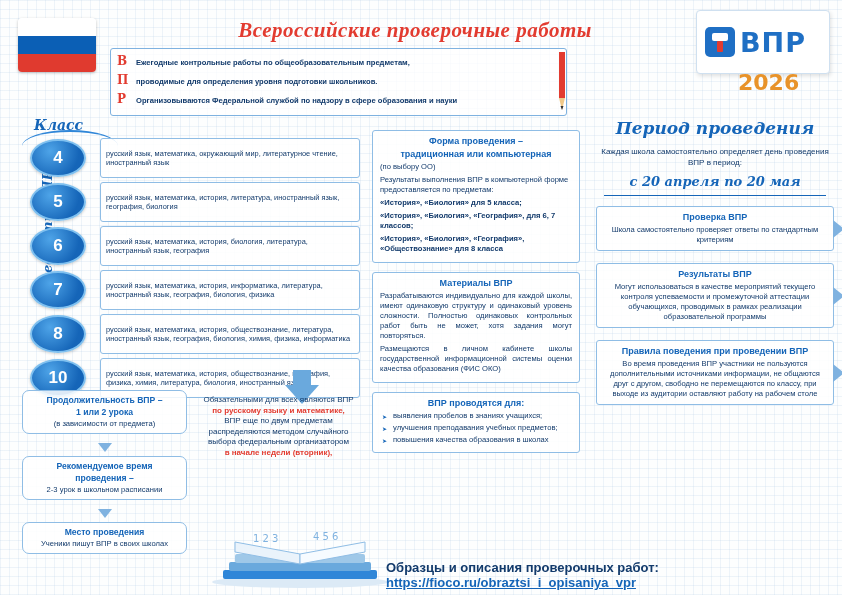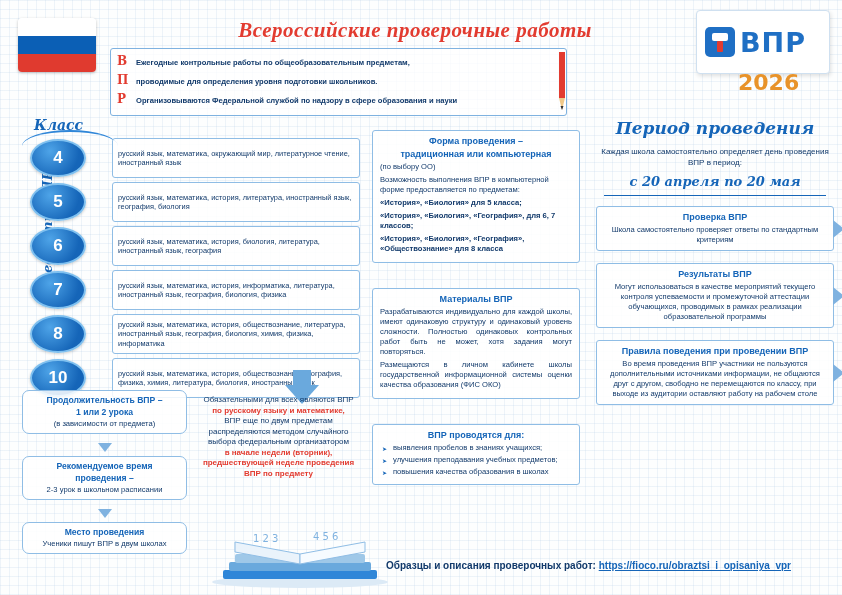--- a/index.html
+++ b/index.html
@@ -100,32 +100,32 @@
   .bubble{
     width:52px;height:34px;border-radius:50%;
     background:radial-gradient(circle at 35% 30%, #4ea4e8, #1565b8 70%);
     border:2px solid #7fc0ef;
     color:#fff;font-weight:bold;font-size:17px;
     display:flex;align-items:center;justify-content:center;
     box-shadow:0 1px 3px rgba(0,0,0,.2);
     flex:none;
   }
   .subj{
-    margin-left:26px;flex:1;min-height:30px;
+    margin-left:14px;flex:1;min-height:30px;
     border:1px solid #8fbde5;border-radius:3px;background:rgba(255,255,255,.85);
     font-size:7.4px;color:#123a6b;line-height:9.5px;padding:4px 5px;
     display:flex;align-items:center;
   }
   
   .mid{
     position:absolute;left:372px;top:130px;width:208px;
   }
   .box{
     border:1px solid #8fbde5;border-radius:3px;background:rgba(255,255,255,.85);
-    padding:5px 7px;margin-bottom:25px;
+    padding:5px 7px;margin-bottom:9px;
   }
   .box h4{
     margin:0 0 3px;font-size:9px;text-align:center;color:#1565b8;font-weight:bold;
   }
   .box p{margin:0 0 3px;font-size:7.6px;line-height:10px;color:#123a6b;}
   .box p.just{text-align:justify;}
   .red{color:#e23b30;font-weight:bold;}
   .blue-b{color:#1565b8;font-weight:bold;}
   .box ul{margin:2px 0 0;padding-left:13px;}
   .box li{font-size:7.6px;line-height:10px;text-align:left;color:#123a6b;margin-bottom:2px;list-style:none;position:relative;}
@@ -177,21 +177,21 @@
     content:"";position:absolute;left:0;top:15px;width:0;height:0;
     border-left:17px solid transparent;border-right:17px solid transparent;border-top:19px solid #6aa9dd;
   }
   .mandatory{
     position:absolute;left:196px;top:395px;width:165px;
     font-size:8px;line-height:10.5px;text-align:center;color:#123a6b;
   }
   
   .books{position:absolute;left:205px;top:520px;width:190px;height:68px;}
   .footer-note{
-    position:absolute;left:386px;top:560px;font-size:10px;font-weight:bold;color:#123a6b;
+    position:absolute;left:386px;top:560px;font-size:13px;font-weight:bold;color:#123a6b;
   }
   .footer-note a{color:#1565b8;text-decoration:underline;}
 </style>
 </head>
 <body>
 
 <div class="page">
 
   <div class="flag">
     <div class="w"></div>
@@ -255,21 +255,21 @@
       <div class="bubble">10</div>
       <div class="subj">русский язык, математика, история, обществознание, география, физика, химия, литература, биология, иностранный язык</div>
     </div>
   </div>
 
   <div class="mid">
     <div class="box">
       <h4>Форма проведения –</h4>
       <h4>традиционная или компьютерная</h4>
       <p>(по выбору ОО)</p>
-      <p>Возможность выполнения ВПР в компьютерной форме предоставляется по предметам:</p>
+      <p>Результаты выполнения ВПР в компьютерной форме предоставляется по предметам:</p>
       <p class="blue-b">«История», «Биология» для 5 класса;</p>
       <p class="blue-b">«История», «Биология», «География», для 6, 7 классов;</p>
       <p class="blue-b">«История», «Биология», «География», «Обществознание» для 8 класса</p>
     </div>
 
     <div class="box">
       <h4>Материалы ВПР</h4>
       <p class="just">Разрабатываются индивидуально для каждой школы, имеют одинаковую структуру и одинаковый уровень сложности. Полностью одинаковых контрольных работ быть не может, хотя задания могут повторяться.</p>
       <p class="just">Размещаются в личном кабинете школы государственной информационной системы оценки качества образования (ФИС ОКО)</p>
     </div>
@@ -317,31 +317,30 @@
     </div>
     <div class="down-arrow"></div>
     <div class="blbox">
       <h4>Рекомендуемое время</h4>
       <h4>проведения –</h4>
       <p>2-3 урок в школьном расписании</p>
     </div>
     <div class="down-arrow"></div>
     <div class="blbox">
       <h4>Место проведения</h4>
-      <p>Ученики пишут ВПР в двум школах</p>
+      <p>Ученики пишут ВПР в своих школах</p>
     </div>
   </div>
 
   <div class="bigarrow"></div>
   <div class="mandatory">
     <div>Обязательными для всех являются ВПР</div>
     <div class="red">по русскому языку и математике,</div>
     <div>ВПР еще по двум предметам распределяются методом случайного выбора федеральным организатором</div>
     <div class="red">в начале недели (вторник),</div>
-    <div class="red">предшествующей неделе проведения ВПР по предмету</div>
   </div>
 
   <svg class="books" viewBox="0 0 190 68">
     <ellipse cx="95" cy="62" rx="88" ry="6" fill="#dceaf6"></ellipse>
     <rect x="18" y="50" width="154" height="9" rx="2" fill="#2f86d8"></rect>
     <rect x="24" y="42" width="142" height="9" rx="2" fill="#6aa9dd"></rect>
     <rect x="30" y="34" width="130" height="9" rx="2" fill="#9fc8e8"></rect>
     <path d="M95 34 L30 22 L30 32 L95 44 Z" fill="#eaf3fb" stroke="#8fbde5"></path>
     <path d="M95 34 L160 22 L160 32 L95 44 Z" fill="#f6fbff" stroke="#8fbde5"></path>
     <text x="48" y="22" font-size="10" fill="#7fb2e0" font-family="DejaVu Sans, sans-serif">1 2 3</text>

